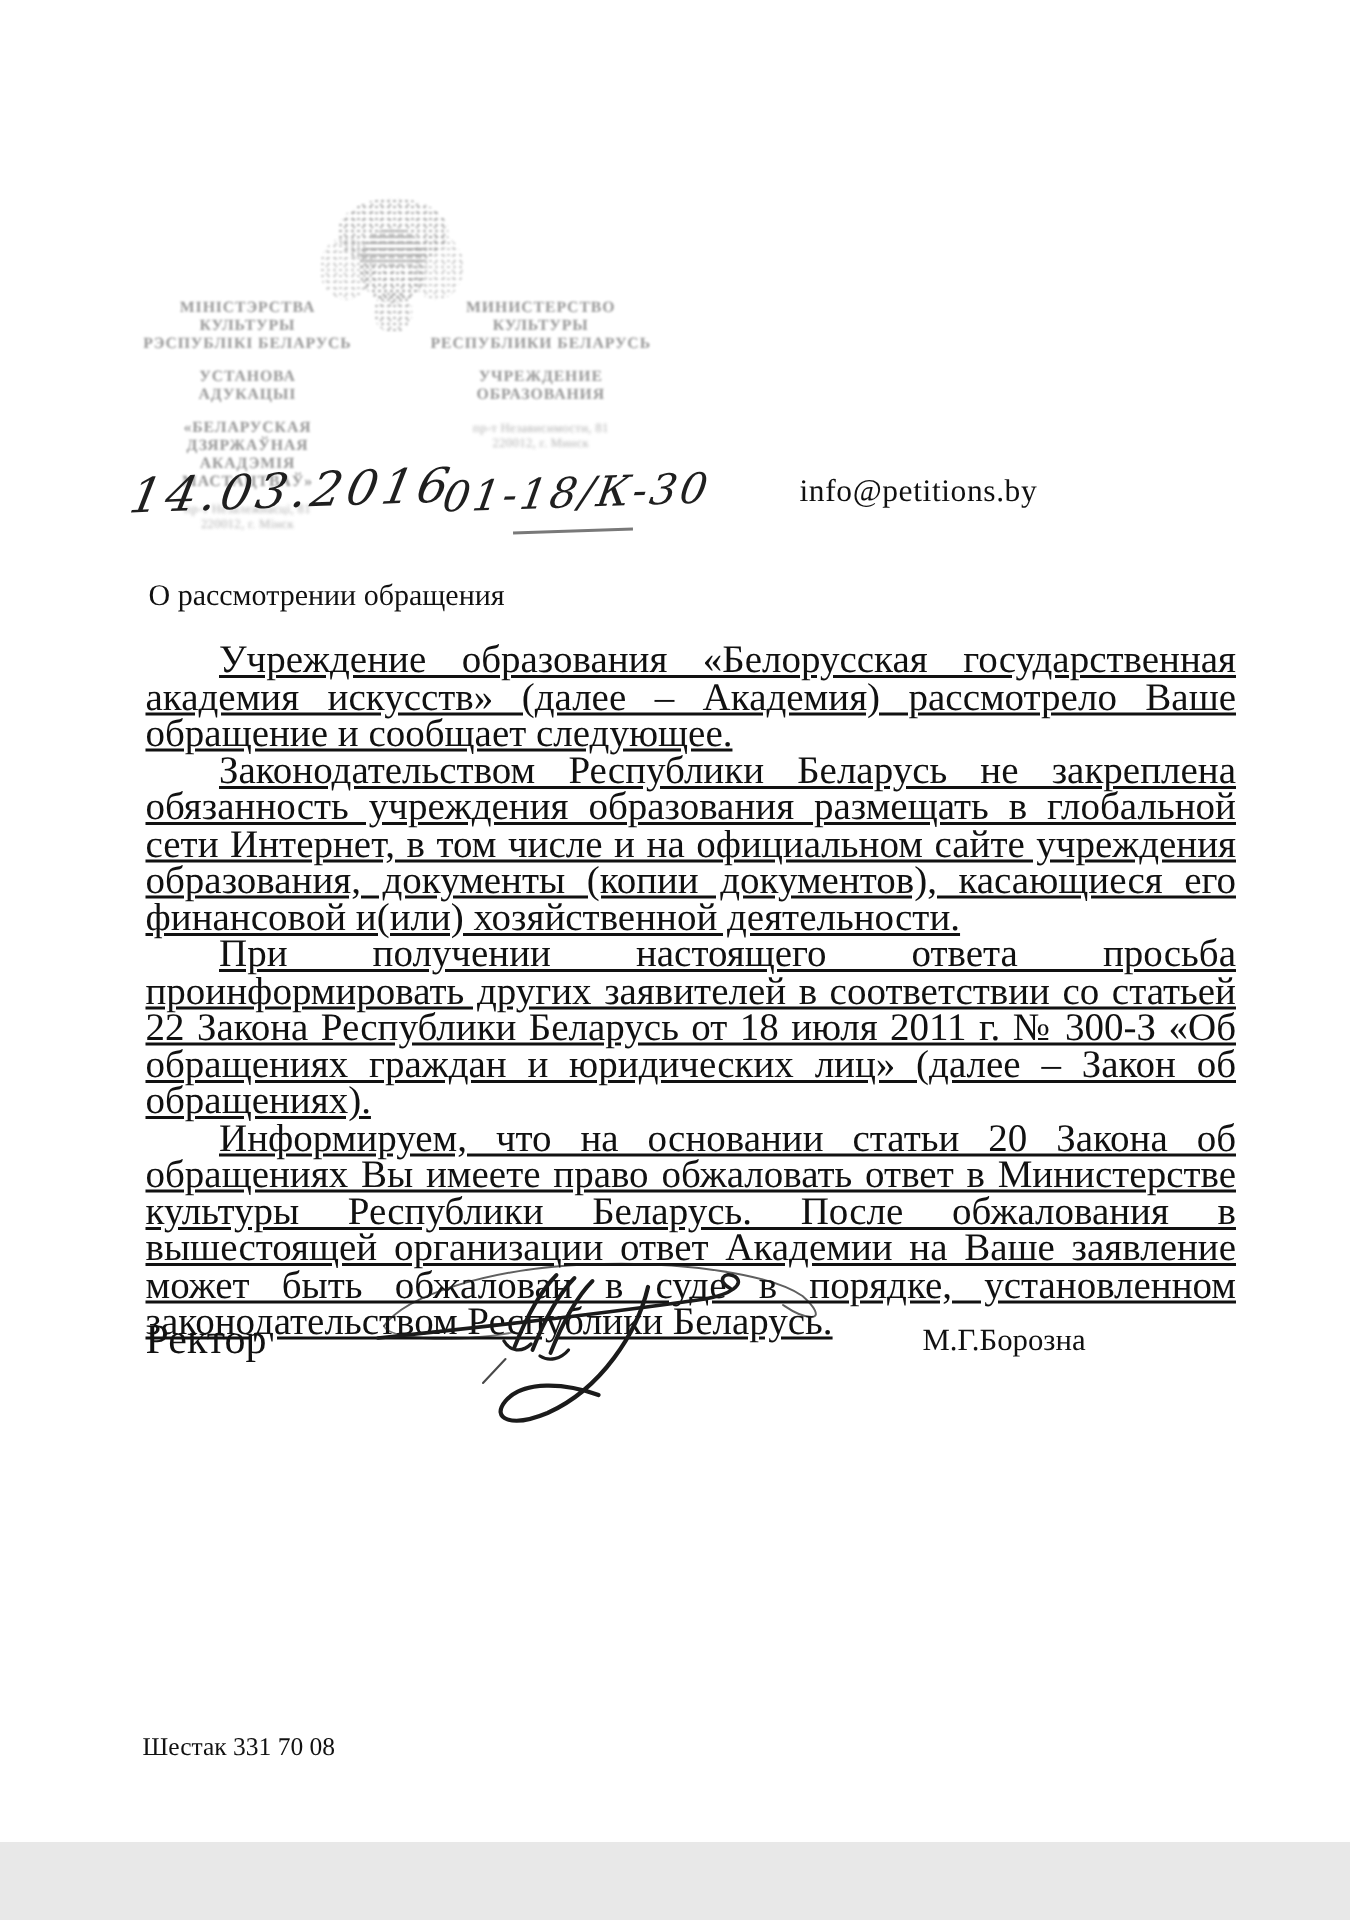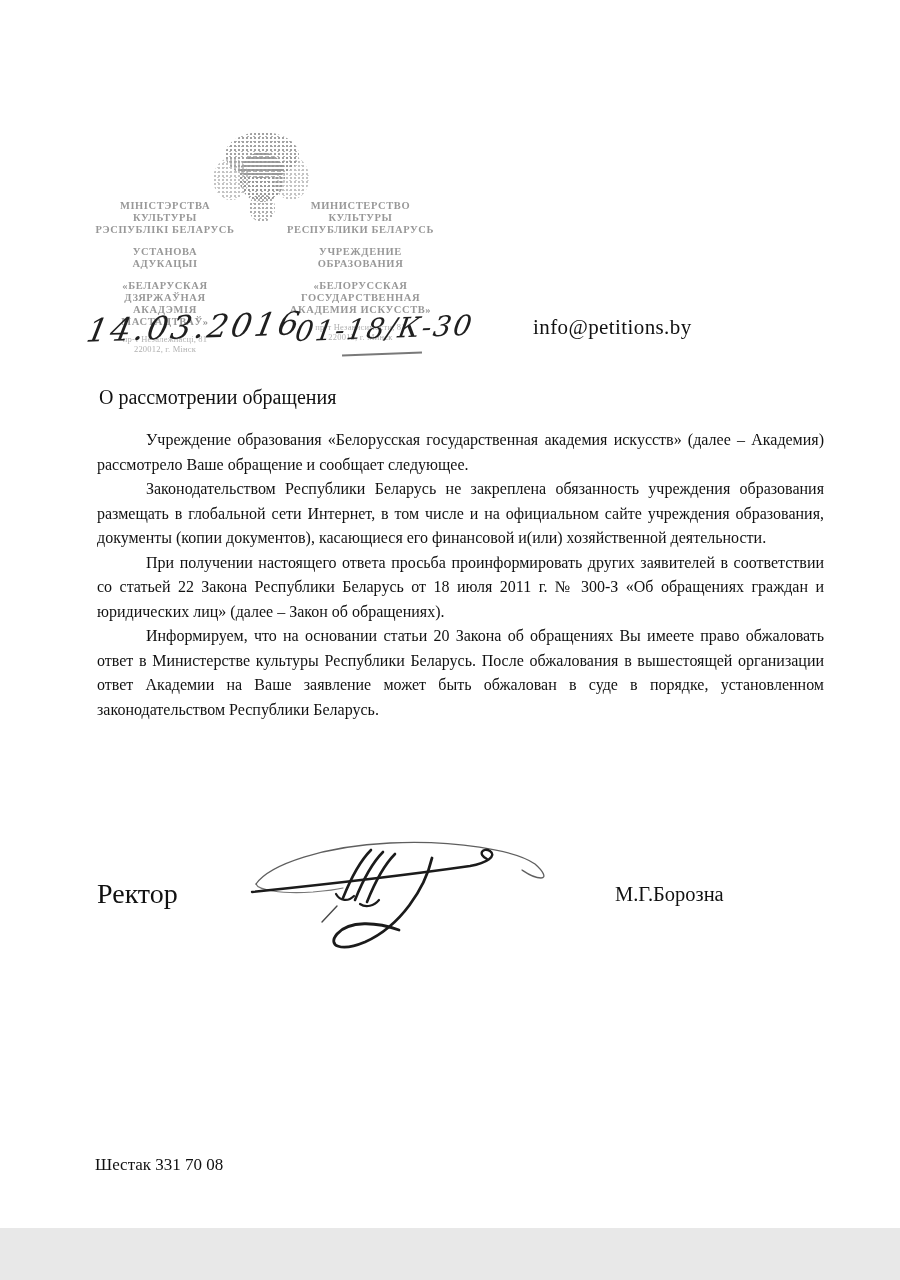--- a/index.html
+++ b/index.html
@@ -46,21 +46,21 @@
   .hw-number { left:296px; top:312px; font-size:28px; letter-spacing:2px;
     transform:skewX(-11deg) rotate(-2deg); }
   .hw-underline { position:absolute; left:342px; top:353px; width:80px;
     height:1.5px; background:#4c4c4c; transform:rotate(-2deg); opacity:.75; }
 
   
   .email { position:absolute; left:533px; top:315px; font-size:21px;
     letter-spacing:0.4px; }
   .subject { position:absolute; left:99px; top:386px; font-size:20px; }
   .body-text { position:absolute; left:97px; top:428px; width:727px;
-    font-size:16px; line-height:24.5px; text-align:justify; }
+    font-size:26px; line-height:24.5px; text-align:justify;text-decoration:underline; }
   .body-text p { margin:0; text-indent:49px; }
   .sig-role { position:absolute; left:97px;  top:878px; font-size:28px; }
   .sig-name { position:absolute; left:615px; top:883px; font-size:20.5px; }
   .sig-svg  { position:absolute; left:225px; top:826px; }
   .executor { position:absolute; left:95px; top:1155px; font-size:17px; }
 </style>
 </head>
 <body>
 
 <div class="page">
@@ -95,25 +95,20 @@
 
   <div class="lh-col lh-right">
     <div class="lh-group">
       <div>МИНИСТЕРСТВО КУЛЬТУРЫ</div>
       <div>РЕСПУБЛИКИ БЕЛАРУСЬ</div>
     </div>
     <div class="lh-group">
       <div>УЧРЕЖДЕНИЕ</div>
       <div>ОБРАЗОВАНИЯ</div>
     </div>
-    <div class="lh-group g3">
-      <div>«БЕЛОРУССКАЯ</div>
-      <div>ГОСУДАРСТВЕННАЯ</div>
-      <div>АКАДЕМИЯ ИСКУССТВ»</div>
-    </div>
     <div class="lh-address">
       <div>пр-т Независимости, 81</div>
       <div>220012, г. Минск</div>
     </div>
   </div>
 
   <div class="hand hw-date">14.03.2016</div>
   <div class="hand hw-number">01-18/К-30</div>
   <div class="hw-underline"></div>
 

